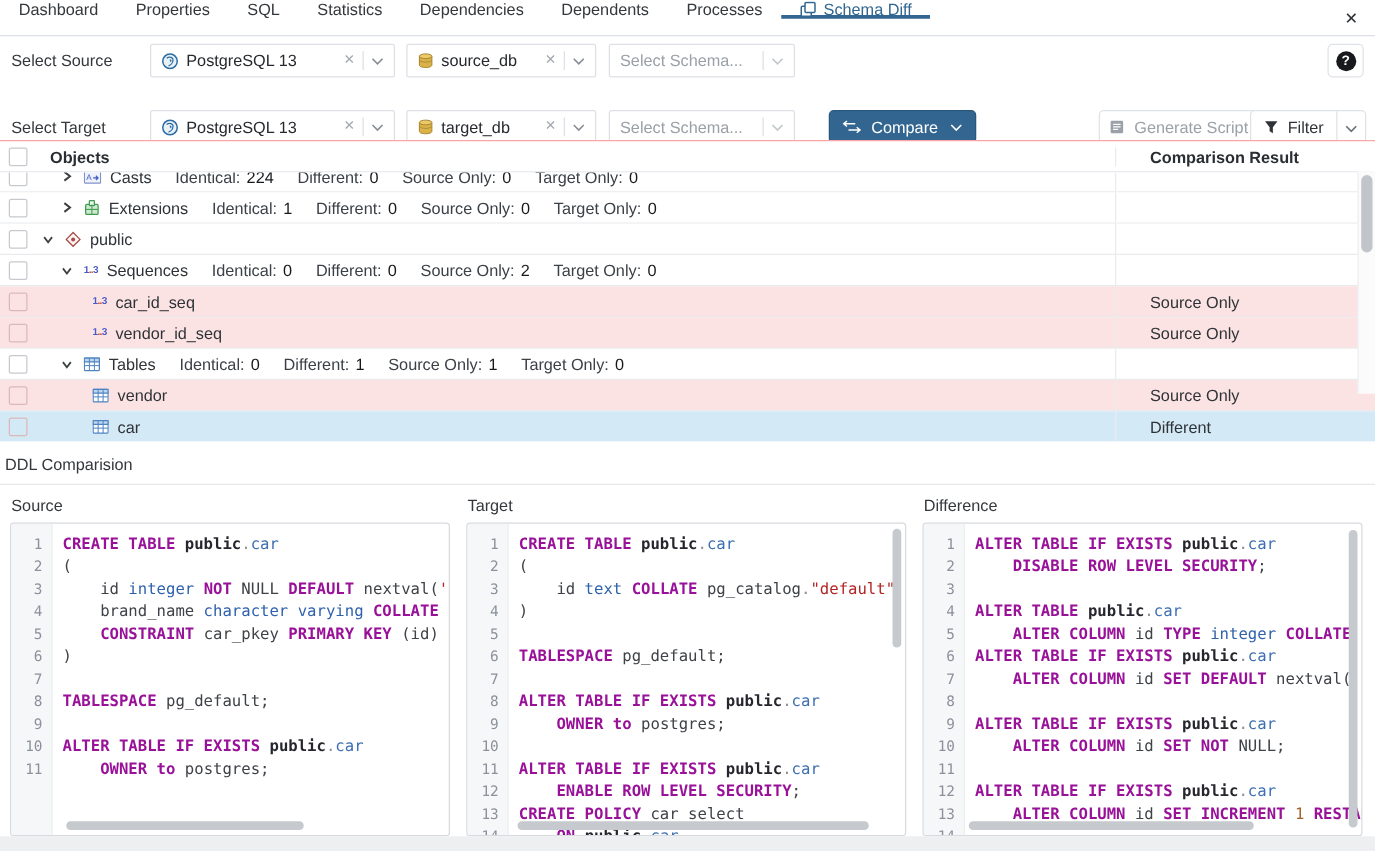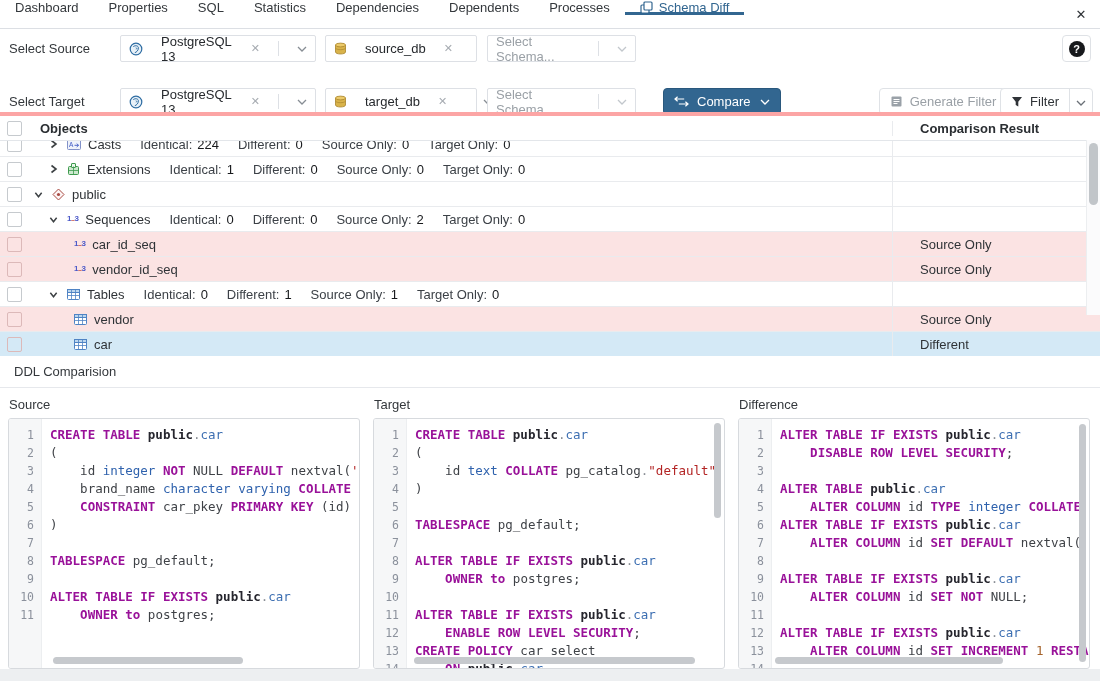--- a/index.html
+++ b/index.html
@@ -13,21 +13,21 @@
   .tab.active{color:#326690;box-shadow:inset 0 -3px 0 #326690;font-weight:normal}
   .tabicon{display:flex;align-items:center}
   .close-btn{position:absolute;right:10px;top:5px;width:18px;height:18px;display:flex;align-items:center;
              justify-content:center;font-size:13px;color:#2f3337;cursor:pointer}
   
   .toolrow{position:absolute;left:0;right:0;height:37px;display:flex;align-items:center;padding-left:9px}
   #row-source{top:30px}
   #row-target{top:83px}
   .rowlabel{width:111px;font-size:13px;color:#34383c}
   .select{height:27px;box-sizing:border-box;border:1px solid #dde0e5;border-radius:2px;background:#fff;
-          display:flex;align-items:center;padding:0 8px;gap:18px;font-size:13px;color:#26292d;cursor:pointer}
+          display:flex;align-items:center;padding:0 8px;gap:6px;font-size:13px;color:#26292d;cursor:pointer}
   .sel-server{width:196px}
   .sel-db{width:152px;margin-left:9px}
   .sel-schema{width:149px;margin-left:10px}
   .sel-schema .ph{color:#9aa0a6}
   .select .grow{flex:1}
   .select .vr{width:1px;height:15px;background:#dde0e5}
   .select .clear{color:#a6abb1;font-size:11px;line-height:1}
   .select .chev{color:#878d94;display:flex;align-items:center}
   .sel-schema .chev{color:#c2c7cc}
   .icn{display:flex;align-items:center}
@@ -42,21 +42,21 @@
   .btn-filter{position:absolute;right:7px;top:5px;height:27px;box-sizing:border-box;border:1px solid #dfe2e6;
               border-radius:4px;background:#fff;display:flex;align-items:stretch;font-size:13px;color:#2f3337;cursor:pointer}
   .btn-filter .main{display:flex;align-items:center;gap:7px;padding:0 10px}
   .btn-filter .vr{width:1px;background:#dfe2e6}
   .btn-filter .dd{display:flex;align-items:center;padding:0 6px;color:#6a7077}
   .btn-help{position:absolute;right:9px;top:5px;width:29px;height:27px;box-sizing:border-box;border:1px solid #dfe2e6;
             border-radius:4px;background:#fff;display:flex;align-items:center;justify-content:center;cursor:pointer}
   .qmark{width:16px;height:16px;border-radius:50%;background:#17191c;color:#fff;font-size:11px;font-weight:bold;
          display:flex;align-items:center;justify-content:center}
   
-  .grid{position:absolute;top:112px;left:0;right:0;height:204px;border-top:4px solid #fca5a5;
+  .grid{position:absolute;top:112px;left:0;right:0;height:204px;border-top:1px solid #fca5a5;
         border-bottom:1px solid #dcdfe4;box-sizing:border-box;background:#fff}
   .ghead{height:24px;display:flex;align-items:center;border-bottom:1px solid #e3e6ea;font-size:13px;font-weight:bold;color:#2a2e32}
   .gbody{height:215px;overflow:hidden;position:relative}
   .grow-row{height:25px;display:flex;align-items:stretch;border-bottom:1px solid #e9ebee;font-size:13px;
             color:#2f3337;box-sizing:border-box;background:#fff;cursor:pointer}
   .grow-row.clip{margin-top:-9px}
   .bg-source{background:#fbe3e3}
   .bg-different{background:#d4e9f6}
   .cbcell{width:28px;display:flex;align-items:center;justify-content:center;flex:none}
   .cbox{width:13px;height:13px;border:1px solid #c6cace;border-radius:2px;background:transparent;display:block}
@@ -68,21 +68,21 @@
   .cntl{margin-left:19px;color:#3c4147;white-space:nowrap}
   .cntv{margin-left:5px;font-weight:normal;color:#17191c}
   .gresult{flex:1;border-left:1px solid #e9ebee;display:flex;align-items:center;padding-left:27px;white-space:nowrap}
   .seqicon{font-size:8px;font-weight:bold;letter-spacing:-0.5px;line-height:1}
   .seq1{color:#4a58c8;font-style:normal}
   .seqd{color:#c4483a;font-style:normal}
   .gvtrack{position:absolute;right:0;top:0;bottom:0;width:13px;background:#fbfbfc;border-left:1px solid #eceef0}
   .gvthumb{position:absolute;right:2px;top:3px;width:9px;height:62px;border-radius:5px;background:#c1c5c9}
   
   .ddl-title{position:absolute;top:356px;left:0;right:0;height:32px;display:flex;align-items:center;
-             padding-left:14px;font-size:13px;color:#34383c;border-bottom:1px solid #e6e8ec;box-sizing:border-box}
+             padding-left:4px;font-size:13px;color:#34383c;border-bottom:1px solid #e6e8ec;box-sizing:border-box}
   .phead{position:absolute;top:394px;font-size:13px;color:#34383c;height:20px;display:flex;align-items:center}
   #ph-source{left:9px}  #ph-target{left:374px}  #ph-diff{left:739px}
   .epanel{position:absolute;top:418px;width:352px;height:251px}
   #ep-source{left:8px} #ep-target{left:373px} #ep-diff{left:738px}
   .editor{position:absolute;inset:0;border:1px solid #d7dade;border-radius:3px;background:#fff;
           overflow:hidden;display:flex;box-sizing:border-box}
   .gutter{width:33px;flex:none;background:#f6f7f8;border-right:1px solid #eceef0;padding-top:7px;box-sizing:border-box}
   .gnum{height:18px;line-height:18px;text-align:right;padding-right:7px;
         font-family:"DejaVu Sans Mono",monospace;font-size:11.5px;color:#8b919c}
   .code{flex:1;padding:7px 0 0 8px;font-family:"DejaVu Sans Mono",monospace;font-size:12.5px;
@@ -245,21 +245,21 @@
         </svg>
       </span>
   </div>
   <div class="btn-gens">
     <span class="icn">
         <svg width="13" height="13" viewBox="0 0 13 13">
           <rect x="1.5" y="1.5" width="10" height="10" rx="1" fill="#9aa1a8"></rect>
           <path d="M3.5 4.5 h6 M3.5 6.5 h6 M3.5 8.5 h4" stroke="#fff" stroke-width="1"></path>
         </svg>
       </span>
-    <span>Generate Filter</span>
+    <span>Generate Script</span>
   </div>
   <div class="btn-filter">
     <span class="main">
       <span class="icn">
           <svg width="12" height="12" viewBox="0 0 12 12">
             <path d="M1 1 h10 L7.3 5.8 V10.5 L4.7 9 V5.8 Z" fill="#2f3337"></path>
           </svg>
         </span>
       <span>Filter</span>
     </span>

